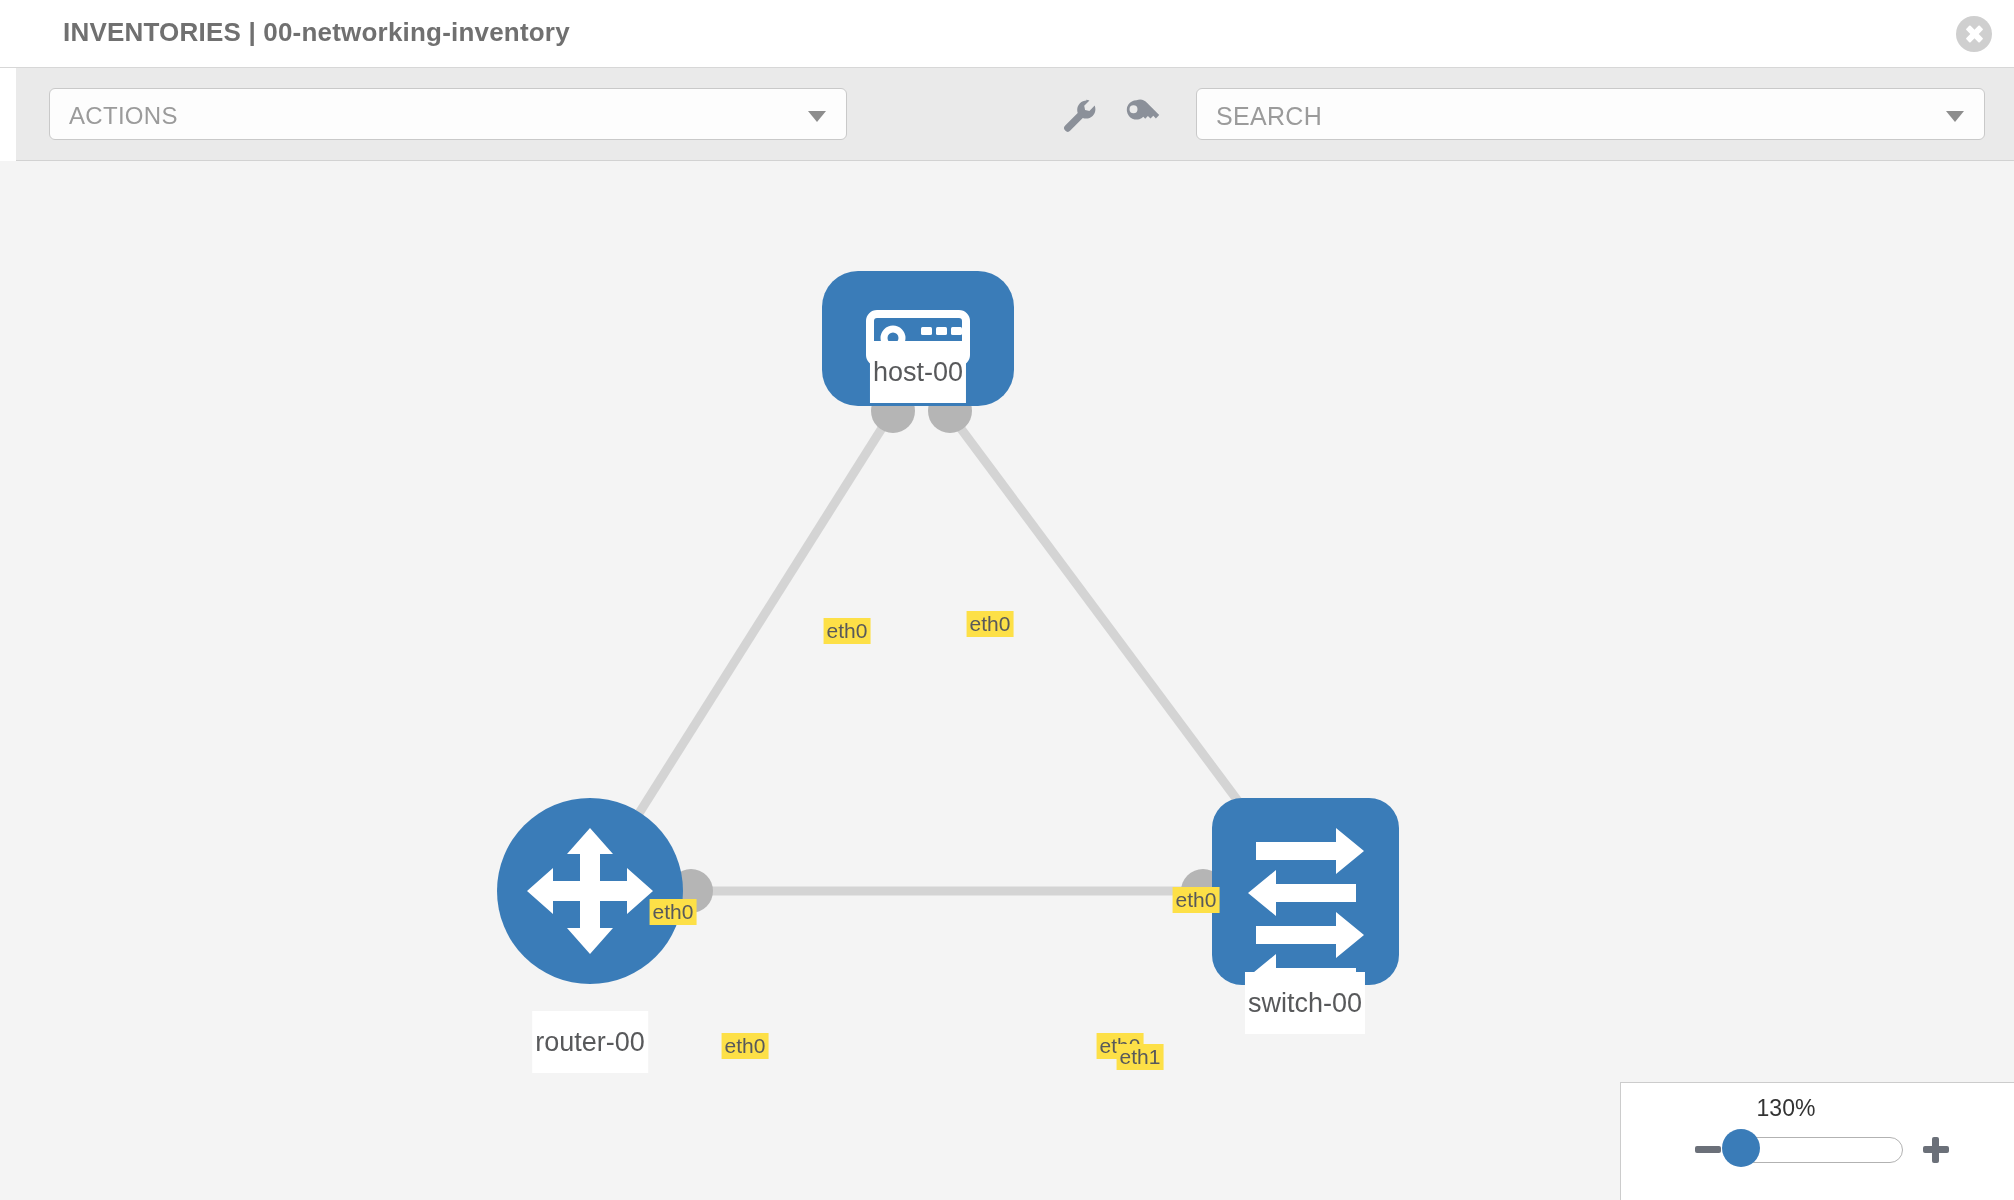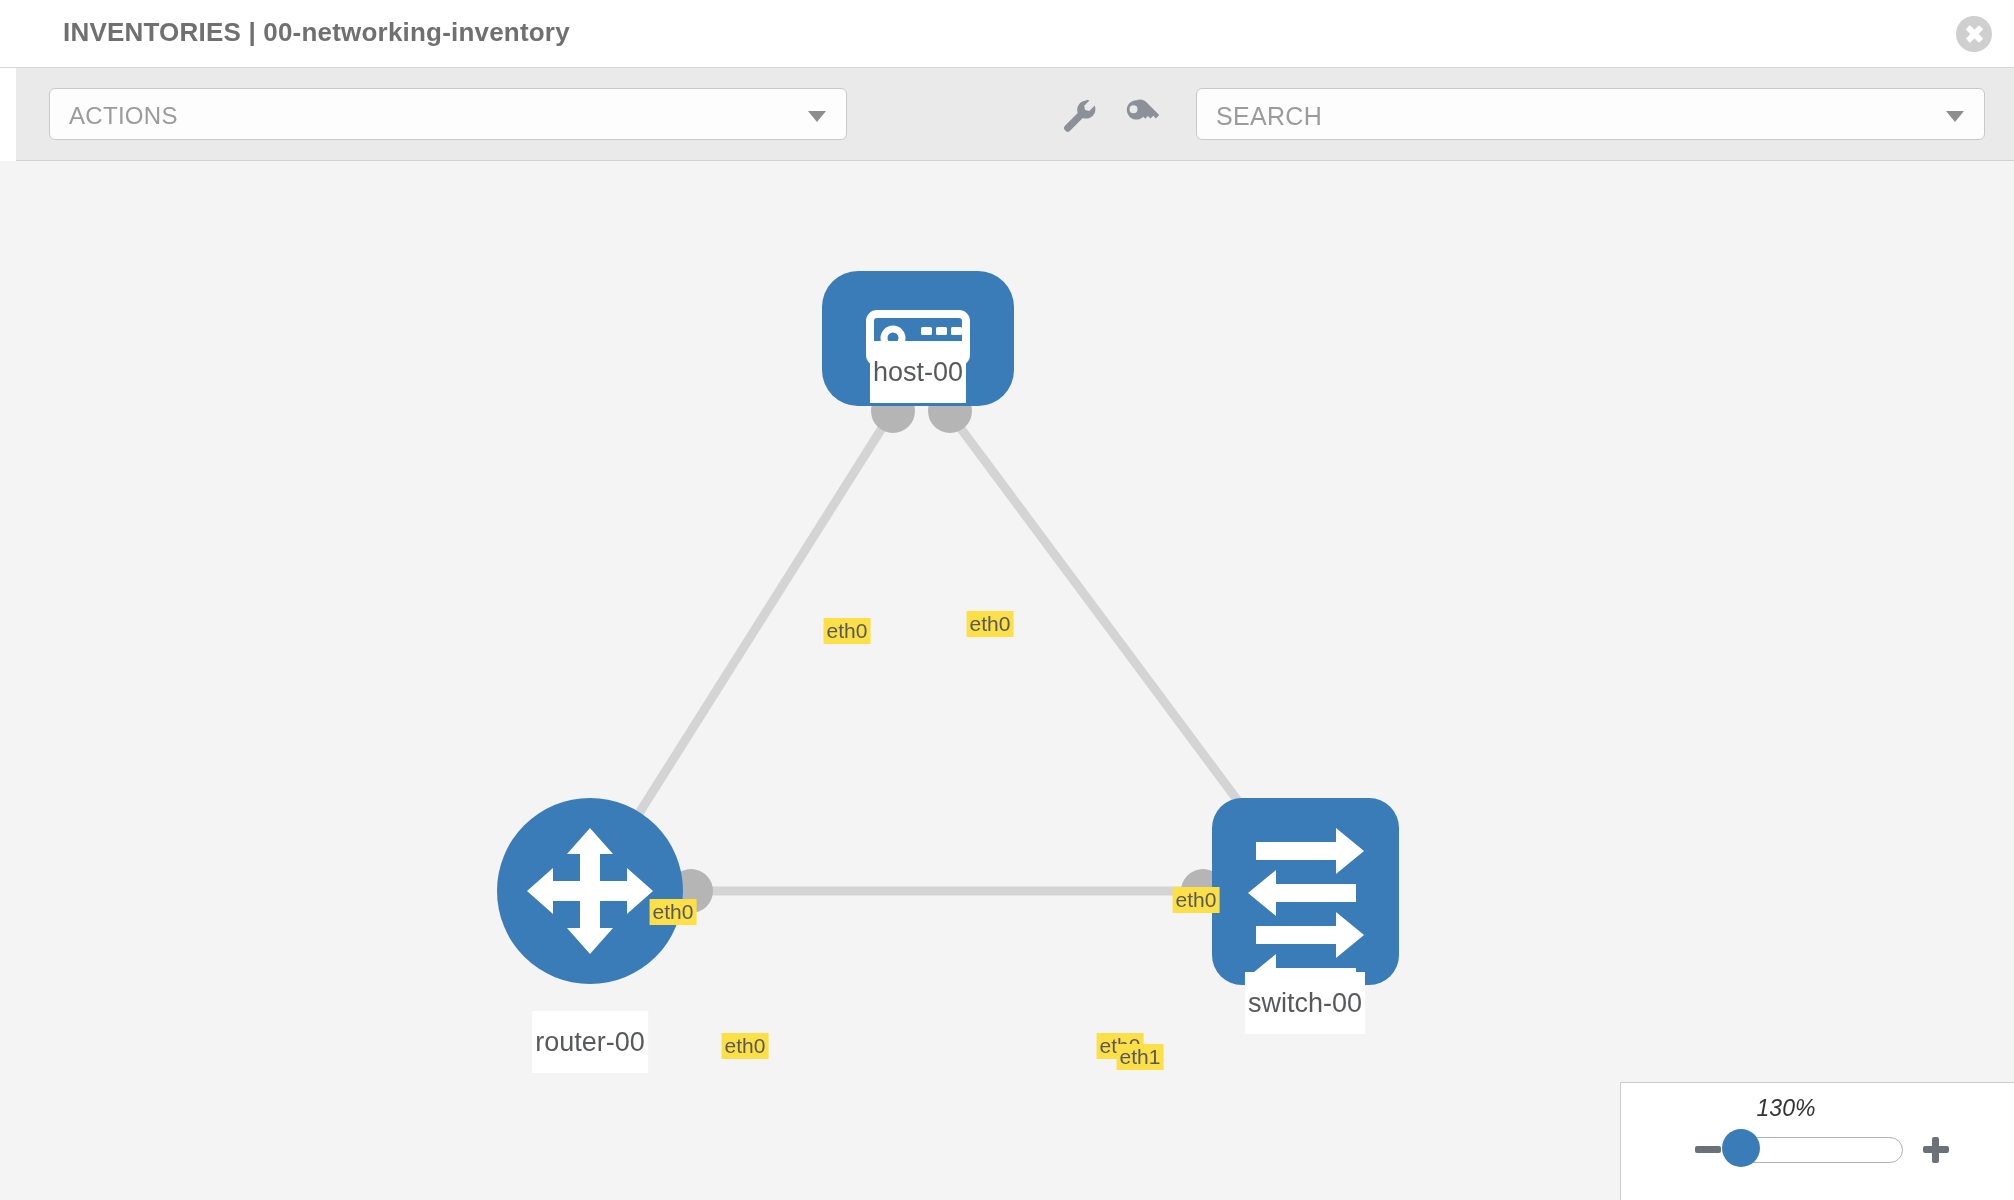--- a/index.html
+++ b/index.html
@@ -194,21 +194,20 @@
     box-sizing: border-box;
   }
   .zoom-level {
     position: absolute;
     top: 12px;
     left: 0;
     width: 330px;
     text-align: center;
     font-size: 23px;
     color: #333333;
-    font-style: italic;
   }
   .zoom-minus, .zoom-plus {
     position: absolute;
     top: 52px;
     width: 30px;
     height: 30px;
     cursor: pointer;
   }
   .zoom-minus { left: 72px; }
   .zoom-plus  { left: 300px; }

